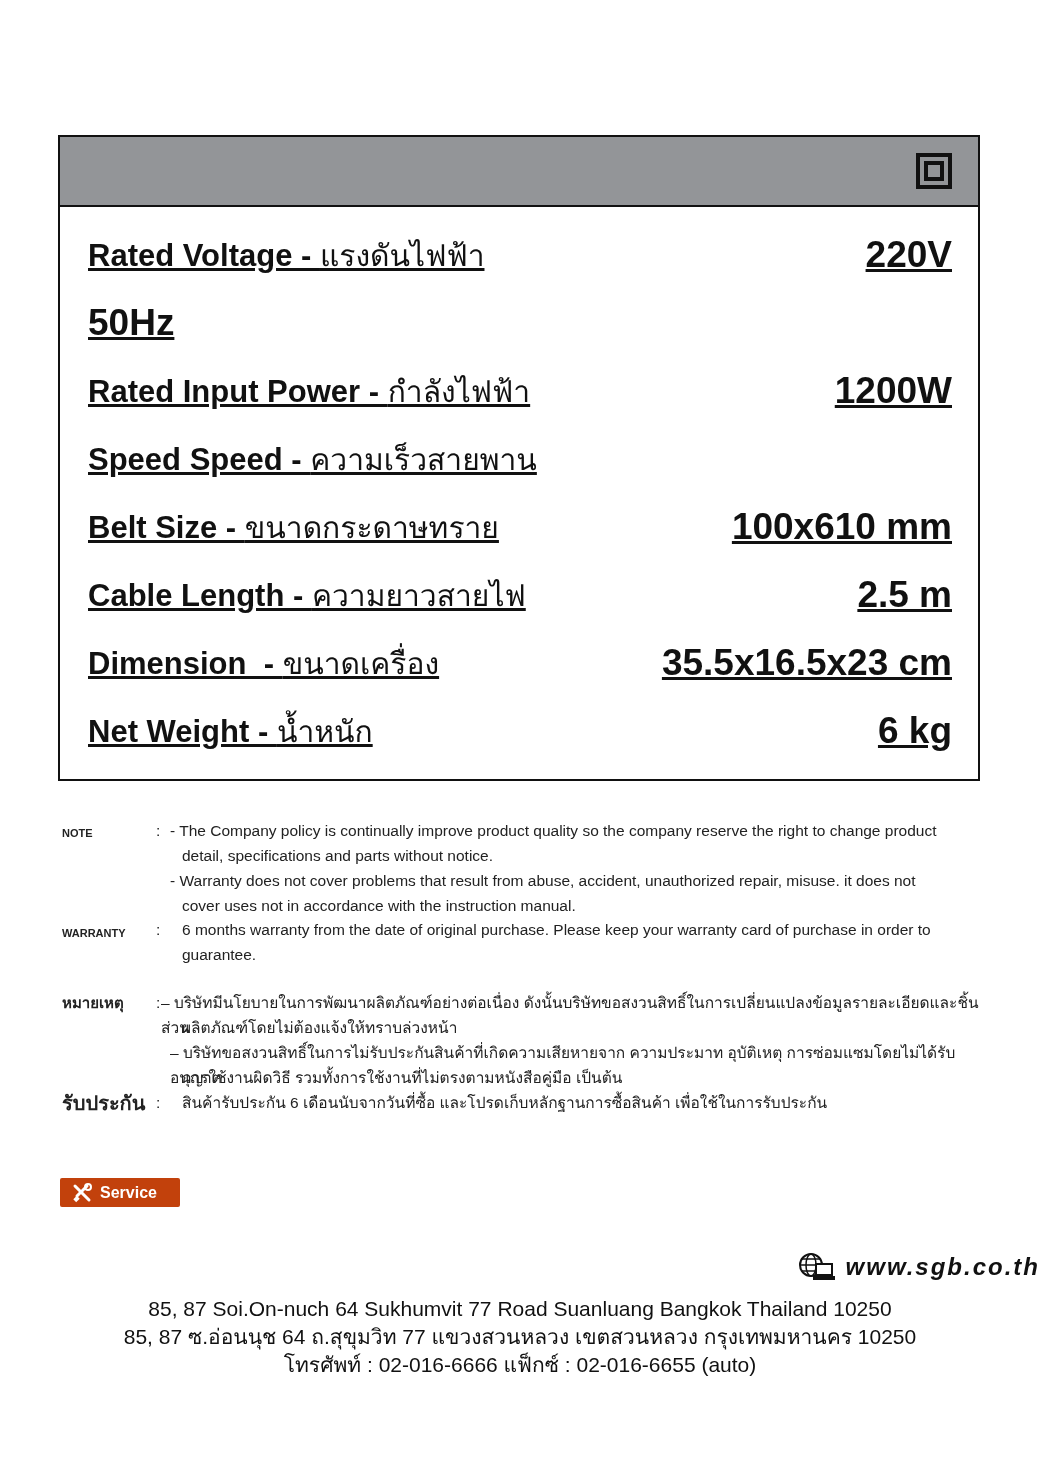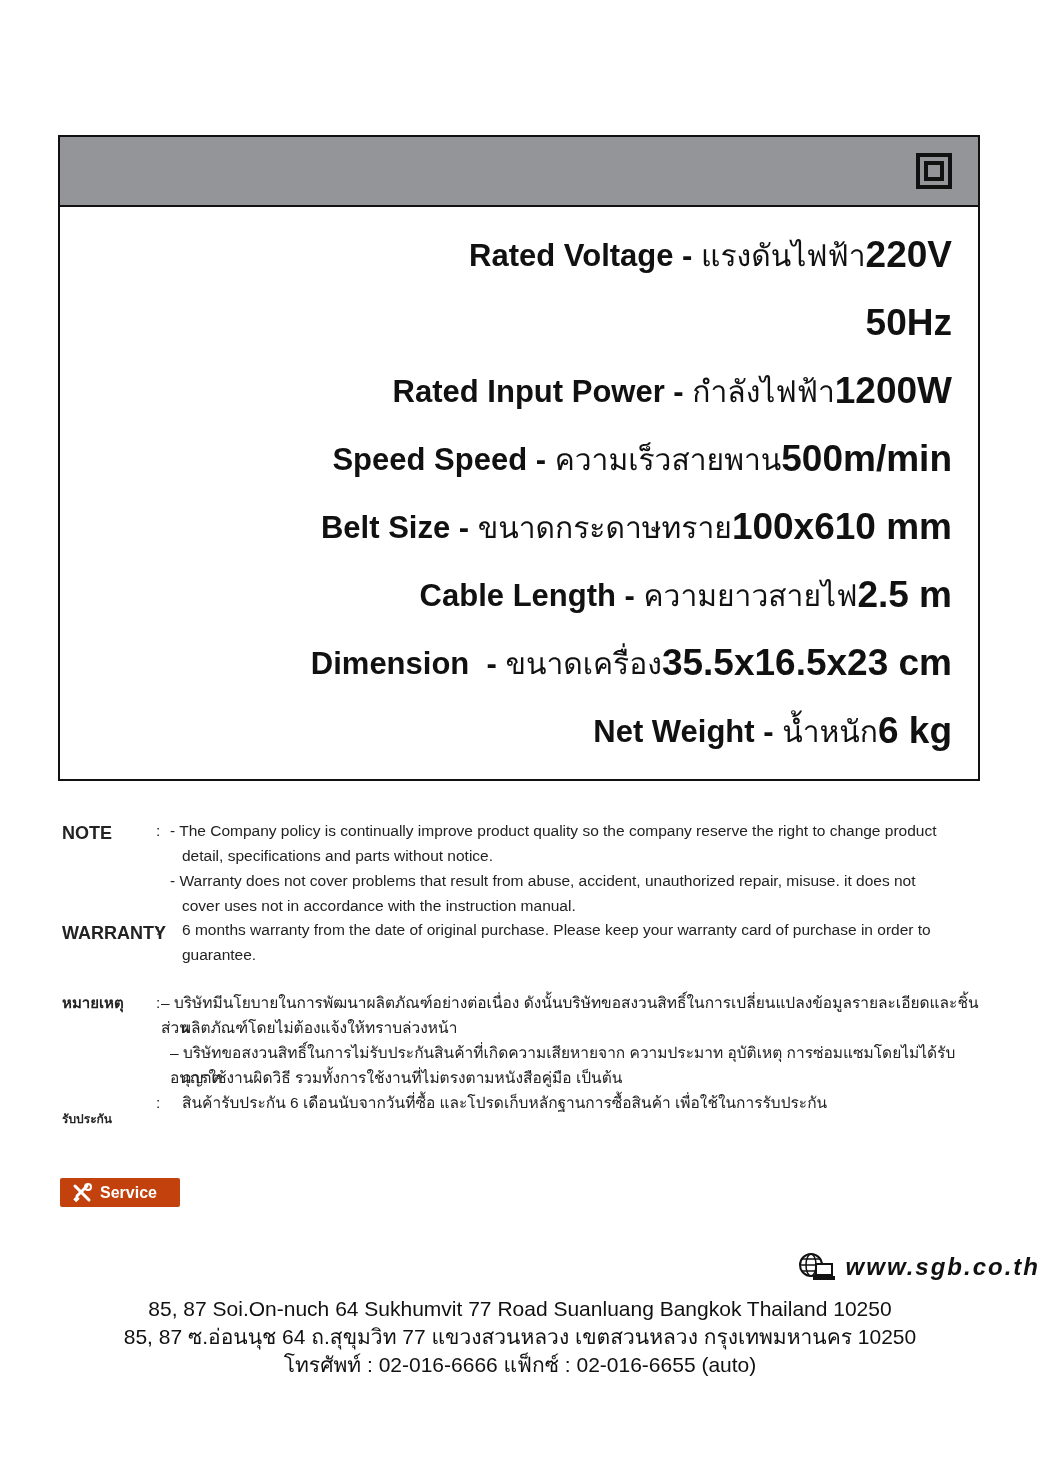--- a/index.html
+++ b/index.html
@@ -4,28 +4,28 @@
 <style>
   html, body { margin:0; padding:0; background:#ffffff; }
   body { width:1040px; height:1473px; position:relative; overflow:hidden; font-family:"Liberation Sans", sans-serif; color:#111; }
 
   .spec-box { position:absolute; left:58px; top:135px; width:918px; height:642px; border:2px solid #111; background:#fff; }
   .spec-header { height:68px; background:#939598; border-bottom:2px solid #111; position:relative; }
   .di-icon { position:absolute; right:26px; top:16px; width:36px; height:36px; box-sizing:border-box; border:4px solid #111; }
   .di-icon .mid { position:absolute; left:4px; top:4px; right:4px; bottom:4px; border:4px solid #111; box-sizing:border-box; }
 
   .spec-rows { position:absolute; left:0; right:0; top:70px; }
-  .spec-row { position:absolute; left:28px; right:26px; height:60px; display:flex; align-items:center; justify-content:flex-end; }
+  .spec-row { position:absolute; left:28px; right:26px; height:60px; display:flex; align-items:center; justify-content:space-between;text-decoration:underline; }
   .spec-label { font-size:31px; white-space:nowrap; }
   .spec-label .en { font-weight:bold; }
   .spec-label .th { font-weight:normal; font-size:30px; }
   .spec-value { font-size:37px; font-weight:bold; white-space:nowrap; }
 
   .notes { position:absolute; left:62px; width:920px; font-size:15.5px; line-height:24.7px; color:#222; }
-  .note-key { position:absolute; left:0; font-weight:bold; font-size:18px; }
+  .note-key { position:absolute; left:0; font-weight:bold; font-size:11px; }
   .note-colon { position:absolute; left:94px; }
   .note-text { position:absolute; }
 
   .service-badge { position:absolute; left:60px; top:1178px; width:120px; height:29px; background:#c2410c; color:#fff; border-radius:2px; display:flex; align-items:center; gap:8px; box-sizing:border-box; padding-left:12px; }
   .service-badge .tools { width:20px; height:20px; }
   .service-badge span.lbl { font-weight:bold; font-size:16px; }
 
   .footer { position:absolute; left:0; width:1040px; text-align:center; }
   .web { top:1252px; display:flex; justify-content:flex-end; align-items:center; gap:10px; }
   .web .url { font-weight:bold; font-style:italic; font-size:24px; letter-spacing:2px; }
@@ -47,21 +47,20 @@
     </div>
     <div class="spec-row" style="top:86px">
       <div class="spec-value">50Hz</div>
     </div>
     <div class="spec-row" style="top:154px">
       <div class="spec-label"><span class="en">Rated Input Power - </span><span class="th">กำลังไฟฟ้า</span></div>
       <div class="spec-value">1200W</div>
     </div>
     <div class="spec-row" style="top:222px">
       <div class="spec-label"><span class="en">Speed Speed - </span><span class="th">ความเร็วสายพาน</span></div>
-      <div class="spec-value">500m/min</div>
     </div>
     <div class="spec-row" style="top:290px">
       <div class="spec-label"><span class="en">Belt Size - </span><span class="th">ขนาดกระดาษทราย</span></div>
       <div class="spec-value">100x610 mm</div>
     </div>
     <div class="spec-row" style="top:358px">
       <div class="spec-label"><span class="en">Cable Length - </span><span class="th">ความยาวสายไฟ</span></div>
       <div class="spec-value">2.5 m</div>
     </div>
     <div class="spec-row" style="top:426px">
@@ -88,21 +87,21 @@
   <span class="note-text" style="left:120px; top:124px">guarantee.</span>
 </div>
 
 <div class="notes" style="top:991px; height:130px;">
   <span class="note-key" style="top:0; font-size:15px">หมายเหตุ</span>
   <span class="note-colon" style="top:0">:</span>
   <span class="note-text" style="left:99px; top:0">– บริษัทมีนโยบายในการพัฒนาผลิตภัณฑ์อย่างต่อเนื่อง ดังนั้นบริษัทขอสงวนสิทธิ์ในการเปลี่ยนแปลงข้อมูลรายละเอียดและชิ้นส่วน</span>
   <span class="note-text" style="left:120px; top:25px">ผลิตภัณฑ์โดยไม่ต้องแจ้งให้ทราบล่วงหน้า</span>
   <span class="note-text" style="left:108px; top:50px">– บริษัทขอสงวนสิทธิ์ในการไม่รับประกันสินค้าที่เกิดความเสียหายจาก ความประมาท อุบัติเหตุ การซ่อมแซมโดยไม่ได้รับอนุญาต</span>
   <span class="note-text" style="left:120px; top:75px">การใช้งานผิดวิธี รวมทั้งการใช้งานที่ไม่ตรงตามหนังสือคู่มือ เป็นต้น</span>
-  <span class="note-key" style="top:116px; font-size:12px">รับประกัน</span>
+  <span class="note-key" style="top:100px; font-size:20px">รับประกัน</span>
   <span class="note-colon" style="top:100px">:</span>
   <span class="note-text" style="left:120px; top:100px">สินค้ารับประกัน 6 เดือนนับจากวันที่ซื้อ และโปรดเก็บหลักฐานการซื้อสินค้า เพื่อใช้ในการรับประกัน</span>
 </div>
 
 <div class="service-badge">
   <svg class="tools" viewBox="0 0 20 20">
     <path d="M3 3 L17 17" stroke="#fff" stroke-width="3" stroke-linecap="round"></path>
     <path d="M15 3 L5 13" stroke="#fff" stroke-width="3" stroke-linecap="round"></path>
     <circle cx="16" cy="4" r="3" fill="none" stroke="#fff" stroke-width="2"></circle>
     <rect x="2" y="14" width="5" height="4" fill="#fff" transform="rotate(-45 4.5 16)"></rect>

